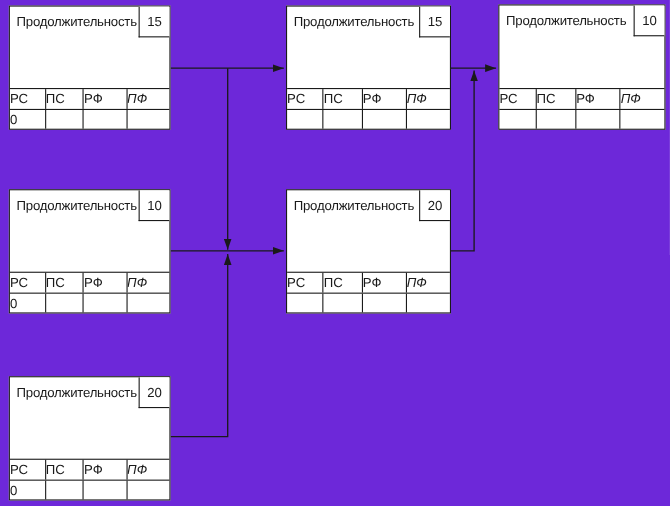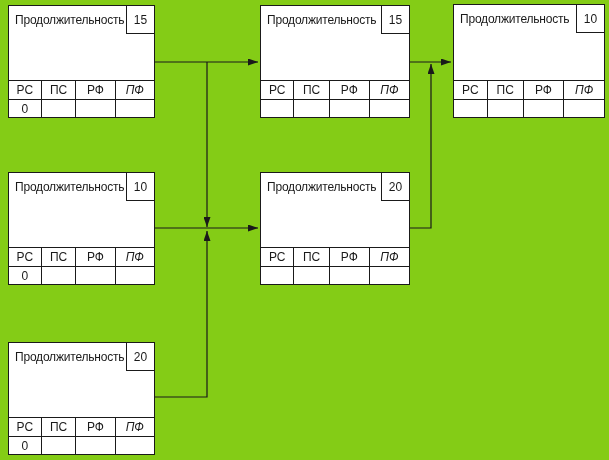--- a/index.html
+++ b/index.html
@@ -2,40 +2,40 @@
 <html><head>
 <meta charset="utf-8">
 <style>
   * { margin:0; padding:0; box-sizing:border-box; }
   html,body { background:#ffffff; }
   body {
     width:609px; height:460px;
     font-family:"Liberation Sans", sans-serif;
     color:#1a1a1a;
   }
-  .stage { position:relative; width:609px; height:460px; background:#84cc16; overflow:hidden; }
+  .stage { position:relative; width:609px; height:460px; background:#6d28d9; overflow:hidden; }
   .connector-layer { position:absolute; left:0; top:0; width:609px; height:460px; }
   .connector-layer path { stroke:#1a1a1a; stroke-width:1.2; fill:none; }
 
   .node { position:absolute; border:1px solid #1a1a1a; background:#fff; }
   .node-label {
     position:absolute; top:0; left:6px; height:28px; line-height:28px;
     font-size:12px; letter-spacing:-0.2px; white-space:nowrap;
   }
   .duration-box {
     position:absolute; top:0; right:0; width:28px; height:28px;
     border-left:1px solid #1a1a1a; border-bottom:1px solid #1a1a1a;
     display:flex; align-items:center; justify-content:center;
     font-size:12px; background:#fff;margin-left:45px;
   }
   .sched { position:absolute; left:0; right:0; bottom:0; }
   .trow { display:flex; border-top:1px solid #1a1a1a; height:19px; }
   .trow.data { height:18px; }
   .tcell {
-    border-right:1px solid #1a1a1a; text-align:center;
+    border-right:1px solid #1a1a1a; 
     font-size:12px; line-height:17px; padding-top:1px;
     overflow:hidden;
   }
   .tcell:last-child { border-right:none;font-style:italic; }
   .c1 { width:22.5%; } .c2 { width:24%; } .c3 { width:27%; } .c4 { width:26.5%; }
 </style>
 </head>
 <body>
 
 <div class="stage">

